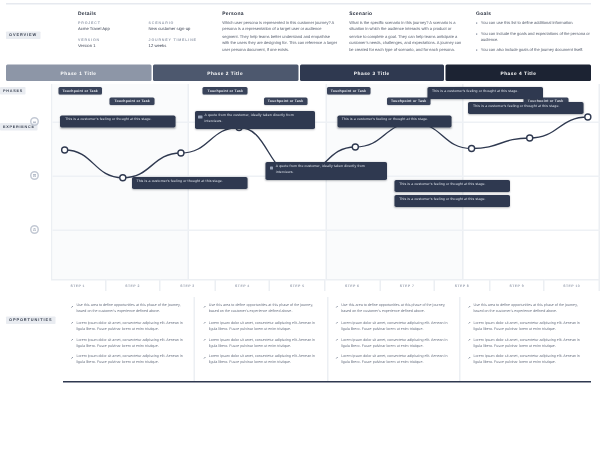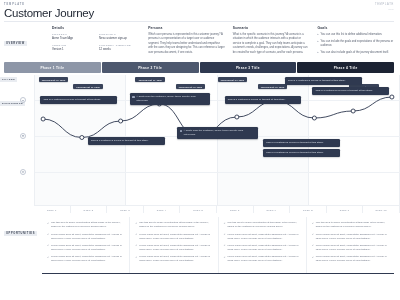--- a/index.html
+++ b/index.html
@@ -149,28 +149,20 @@
     flex:0 0 auto; font-size:2.3px; color:#6d7789; padding-top:.3px;
   }
   .otx { font-size:2.45px; line-height:1.6; color:#6b7383; }
   .footrule { height:1.2px; background:#2f3950; margin:0 6px 0 42px; }
 </style>
 </head>
 <body>
 
 <div class="page">
 
-  <div class="hdr">
-    <div class="eyebrow">TEMPLATE</div>
-    <div class="title">Customer Journey</div>
-    <div class="hdr-right">
-      <div class="r1">TEMPLATE</div>
-      <div class="r2">001</div>
-    </div>
-  </div>
   <div class="rule"></div>
 
   <div class="meta">
     <div class="meta-side">
       <span class="side-tag">Overview</span>
     </div>
     <div class="meta-cols">
       <div class="mcol details">
         <div class="mcol-h">Details</div>
         <div class="kv-grid">

